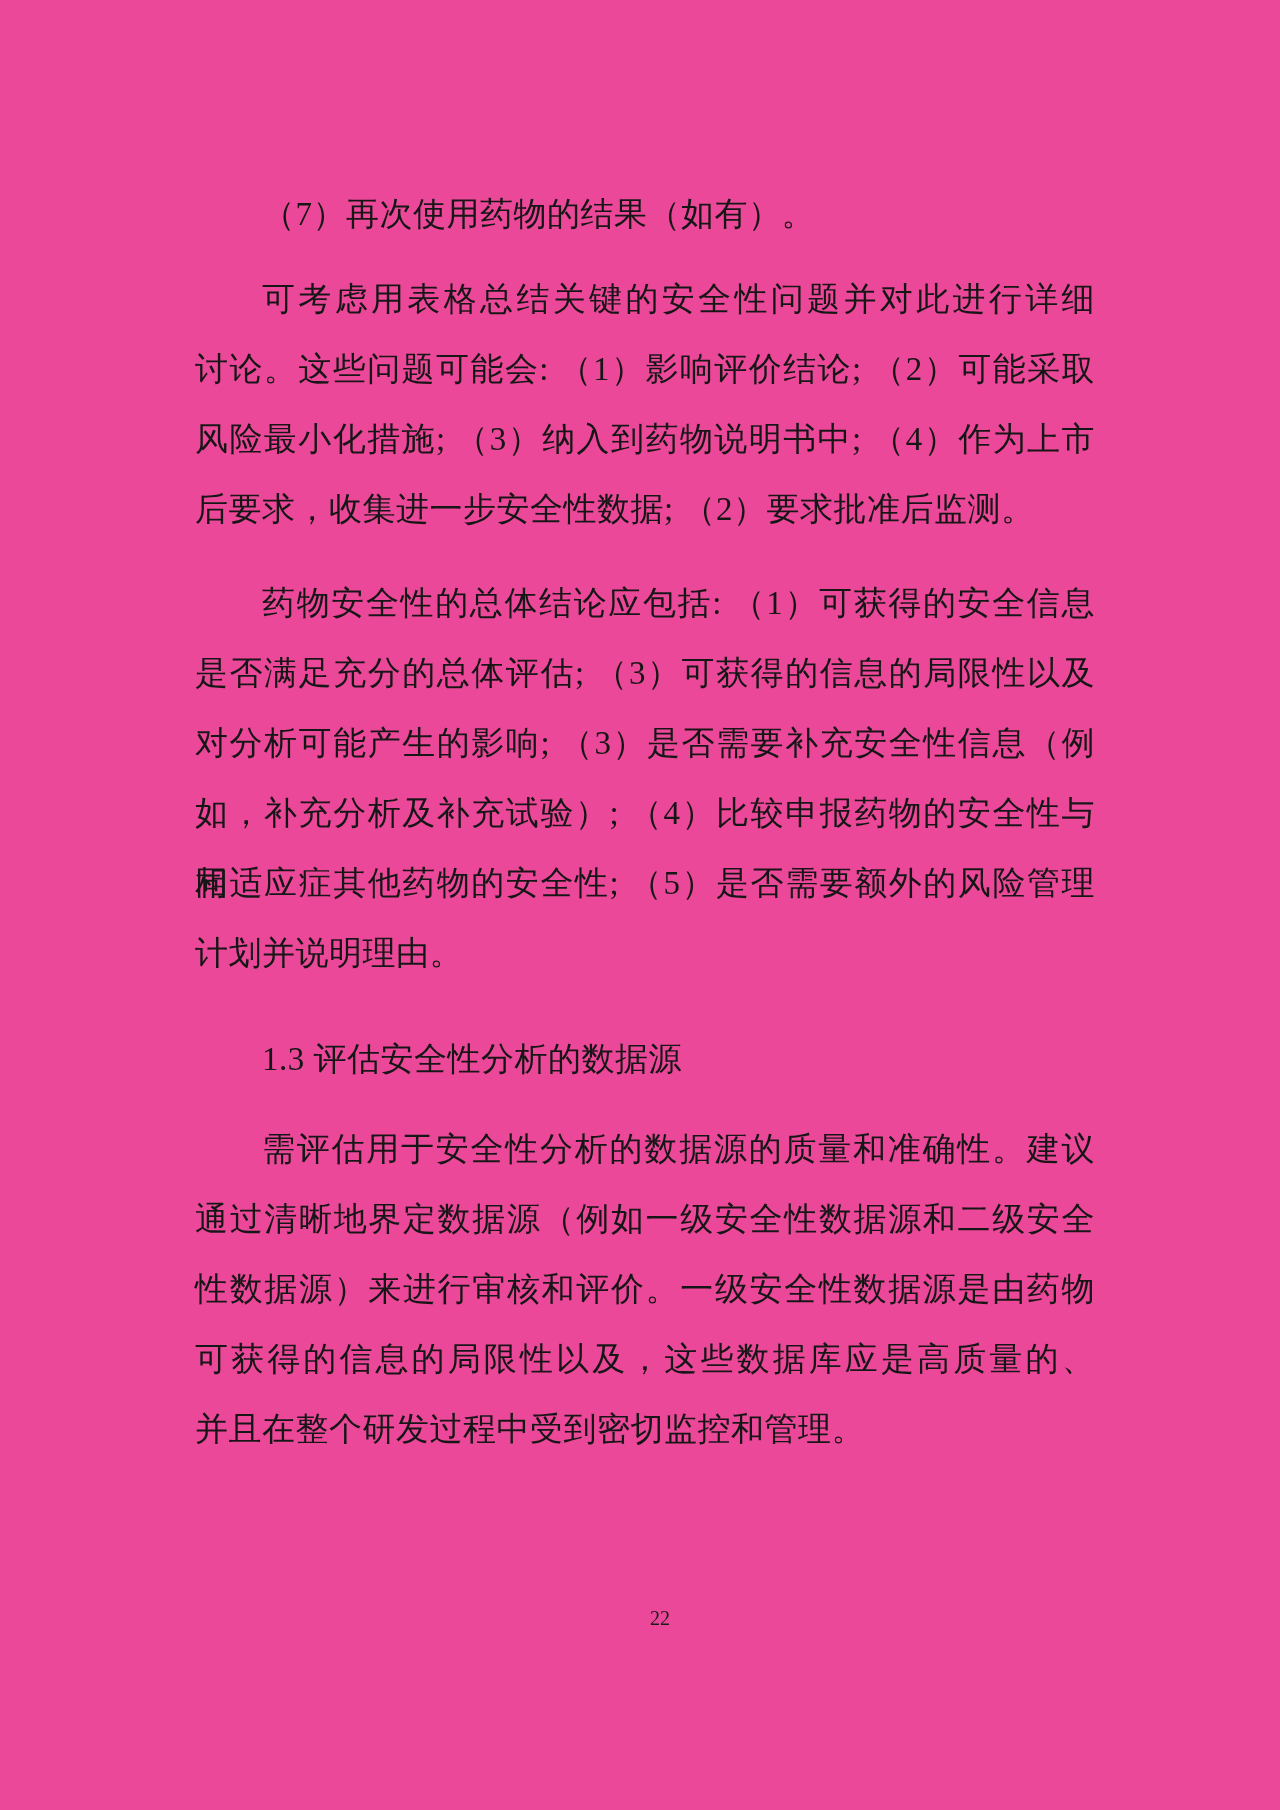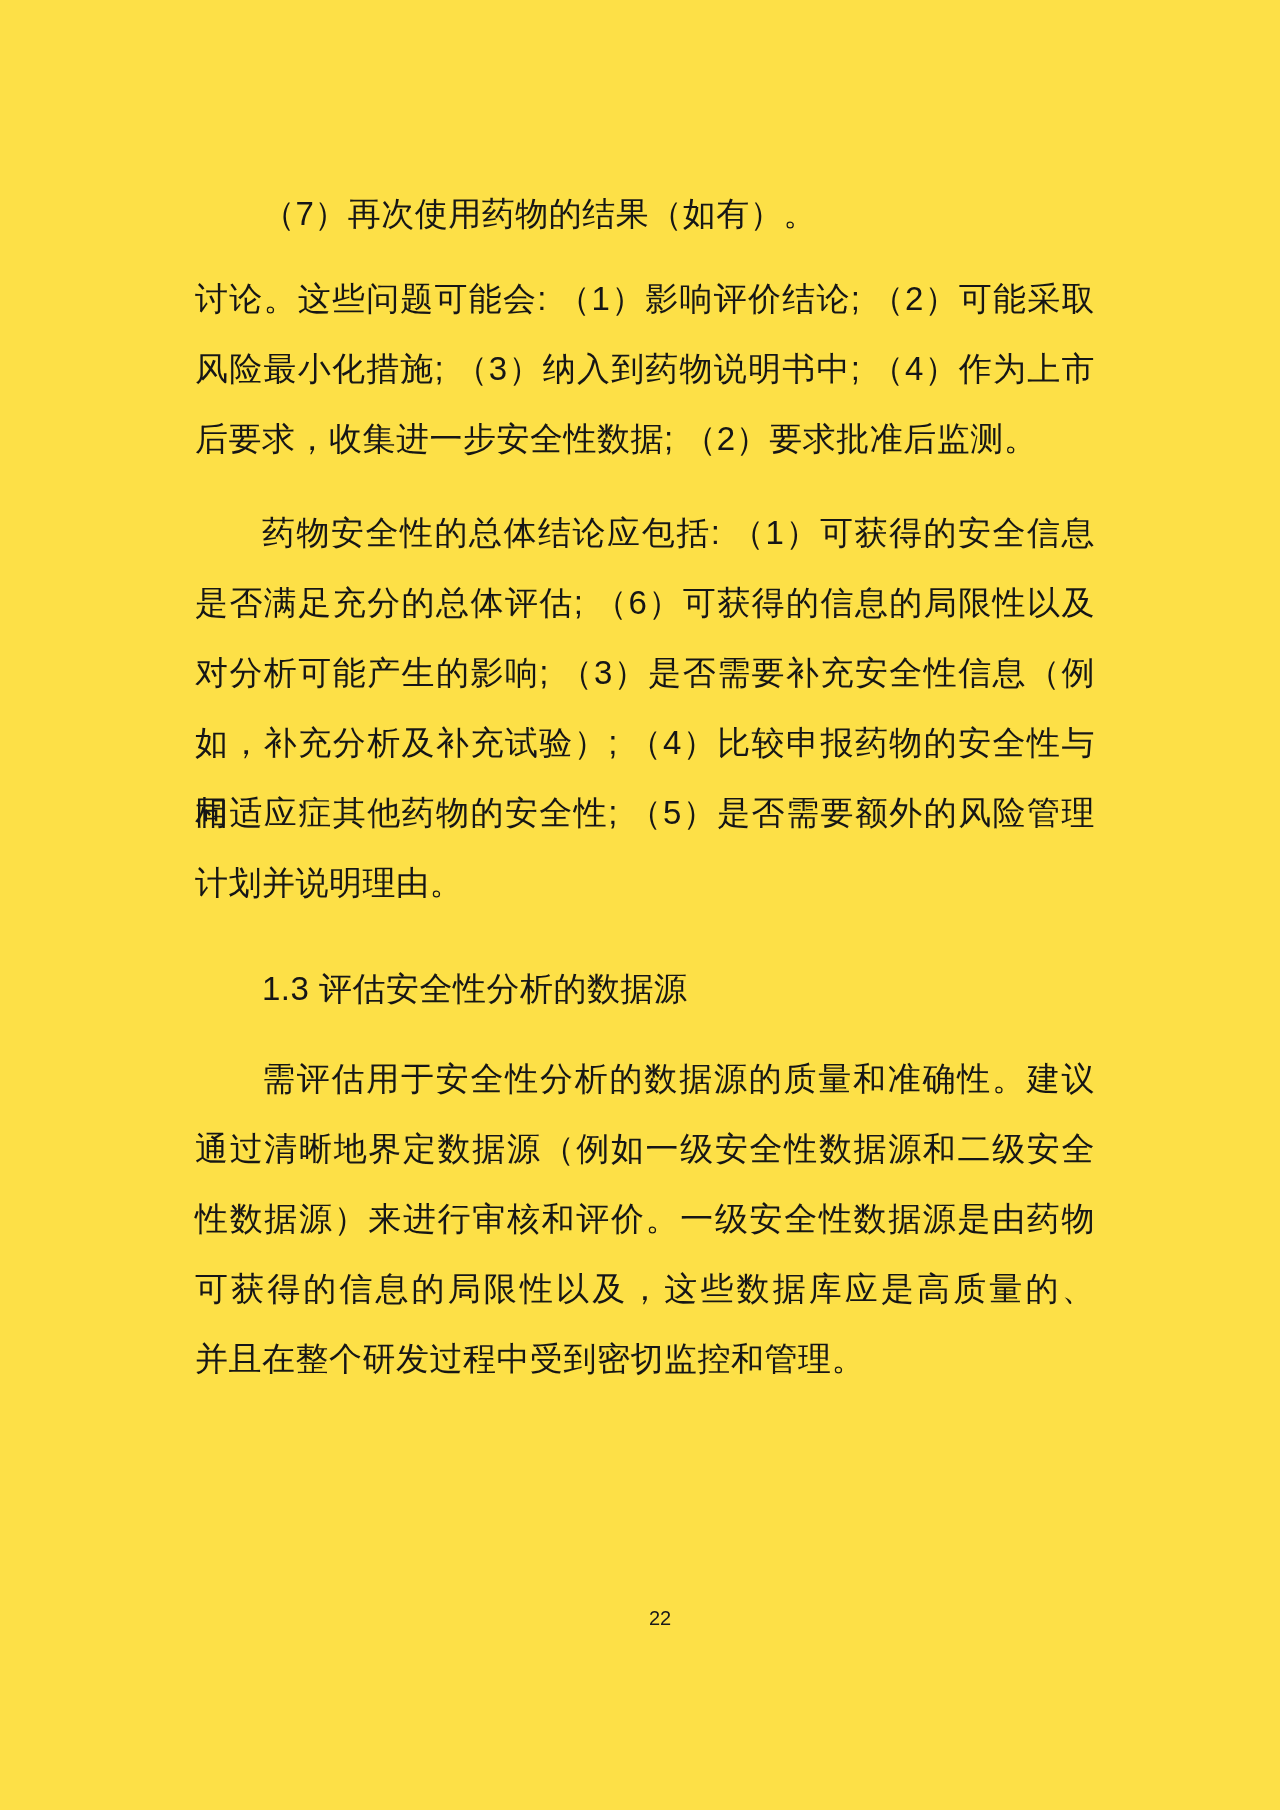--- a/index.html
+++ b/index.html
@@ -4,22 +4,22 @@
 <style>
   html, body {
     margin: 0;
     padding: 0;
     background: #e8e8e8;
   }
   .page {
     position: relative;
     width: 1280px;
     height: 1810px;
-    background: #fde047;
-    font-family: Liberation Sans, sans-serif;
+    background: #ec4899;
+    font-family: Liberation Serif, serif;
     color: #161616;
     overflow: hidden;
   }
   .content {
     position: absolute;
     left: 195px;
     top: 0;
     width: 900px;
     padding-top: 179px;
   }
@@ -50,27 +50,28 @@
 </style>
 </head>
 <body>
 
 <div class="page">
   <div class="content" id="content">
       <div class="para" style="margin-top: 0px;">
         <div class="line ind">（7）再次使用药物的结果（如有）。</div>
       </div>
       <div class="para" style="margin-top: 15px;">
+        <div class="line just ind">可考虑用表格总结关键的安全性问题并对此进行详细</div>
         <div class="line just">讨论。这些问题可能会: （1）影响评价结论; （2）可能采取</div>
         <div class="line just">风险最小化措施; （3）纳入到药物说明书中; （4）作为上市</div>
         <div class="line">后要求，收集进一步安全性数据; （2）要求批准后监测。</div>
       </div>
       <div class="para" style="margin-top: 24px;">
         <div class="line just ind">药物安全性的总体结论应包括: （1）可获得的安全信息</div>
-        <div class="line just">是否满足充分的总体评估; （6）可获得的信息的局限性以及</div>
+        <div class="line just">是否满足充分的总体评估; （3）可获得的信息的局限性以及</div>
         <div class="line just">对分析可能产生的影响; （3）是否需要补充安全性信息（例</div>
         <div class="line just">如，补充分析及补充试验）; （4）比较申报药物的安全性与相</div>
         <div class="line just">同适应症其他药物的安全性; （5）是否需要额外的风险管理</div>
         <div class="line">计划并说明理由。</div>
       </div>
       <div class="para heading" style="margin-top: 36px;">
         <div class="line ind">1.3 评估安全性分析的数据源</div>
       </div>
       <div class="para" style="margin-top: 20px;">
         <div class="line just ind">需评估用于安全性分析的数据源的质量和准确性。建议</div>

